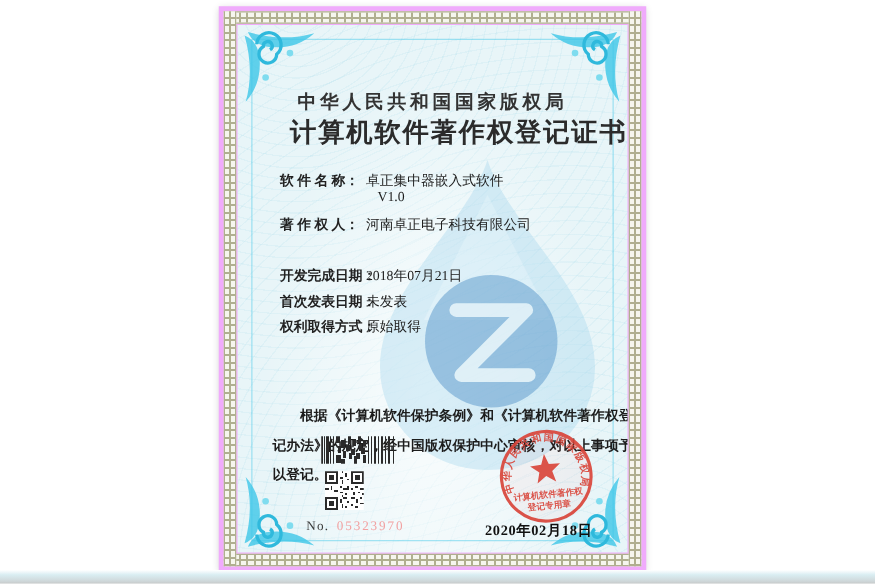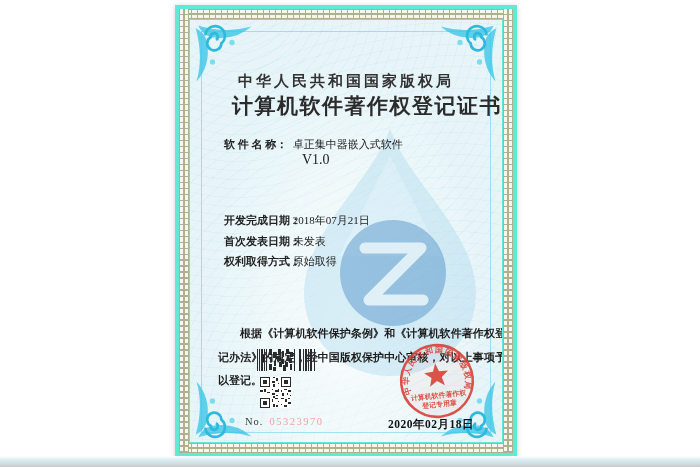--- a/index.html
+++ b/index.html
@@ -7,21 +7,21 @@
     width:700px;height:467px;position:relative;overflow:hidden;
     background:#ffffff;
     font-family:"Liberation Serif","DejaVu Serif",serif;
   }
   .floor{
     position:absolute;left:0;right:0;bottom:0;height:11px;
     background:linear-gradient(#ffffff 0,#d9edf2 35%,#cfd8da 80%,#c6c9c9 100%);
   }
   .paper{
     position:absolute;left:175px;top:5px;width:342px;height:452px;
-    background:#5eead4;
+    background:#f0abfc;
     box-shadow:0 1px 6px rgba(0,0,0,0.18);
   }
   
   .gk{position:absolute;background-color:#f6f6ee;box-sizing:border-box;}
   .gk.h{height:10px;left:4px;right:4px;
     border-top:1px solid #b0af90;border-bottom:1px solid #b0af90;
     background-image:
       repeating-linear-gradient(90deg,#b0af90 0 1.5px,transparent 1.5px 6px),
       linear-gradient(transparent 0 3.5px,#b0af90 3.5px 5px,transparent 5px);}
   .gk.top{top:4px}.gk.bottom{bottom:4px}
@@ -61,21 +61,21 @@
     position:absolute;left:0;right:0;top:72px;text-align:right;
     font-size:21px;font-weight:700;letter-spacing:1.5px;color:#2b2b2b;
   }
   .certno{
     position:absolute;left:208px;top:98px;
     font-size:9px;color:#333;letter-spacing:.5px;
   }
   .row{position:absolute;left:34px;font-size:11px;color:#1c1c1c;white-space:nowrap;}
   .row .lbl{display:inline-block;width:64px;font-weight:700;color:#222;}
   .row .val{margin-left:2px;}
-  .version{position:absolute;left:112px;font-size:14px;color:#1c1c1c;}
+  .version{position:absolute;left:112px;font-size:11px;color:#1c1c1c;}
   .statement{
     position:absolute;left:28px;top:302px;width:288px;
     font-size:11px;line-height:2.15;color:#1c1c1c;
     text-indent:2em;font-weight:600;text-align:justify;
   }
   .barcode{position:absolute;left:67px;top:329px;width:59px;height:22px;}
   .qrcode{position:absolute;left:70px;top:357px;width:31px;height:31px;}
   .serial{position:absolute;left:55px;top:396px;font-size:10.5px;color:#3a3a3a;letter-spacing:1px;}
   .serial .num{color:#f2a1a1;margin-left:6px;letter-spacing:1.5px;}
   .seal{position:absolute;left:208px;top:322px;width:78px;height:78px;transform:rotate(-6deg);opacity:.92;}
@@ -143,20 +143,24 @@
 
     <div class="issuer">中华人民共和国国家版权局</div>
     <div class="title">计算机软件著作权登记证书</div>
 
     <div class="row" style="top:117px">
       <span class="lbl">软 件 名 称：</span>
       <span class="val">卓正集中器嵌入式软件</span>
     </div>
     <div class="version" style="top:132px">V1.0</div>
 
+    <div class="row" style="top:152px">
+      <span class="lbl">著 作 权 人：</span>
+      <span class="val">河南卓正电子科技有限公司</span>
+    </div>
 
     <div class="row" style="top:193px">
       <span class="lbl">开发完成日期：</span>
       <span class="val">2018年07月21日</span>
     </div>
 
     <div class="row" style="top:214px">
       <span class="lbl">首次发表日期：</span>
       <span class="val">未发表</span>
     </div>

